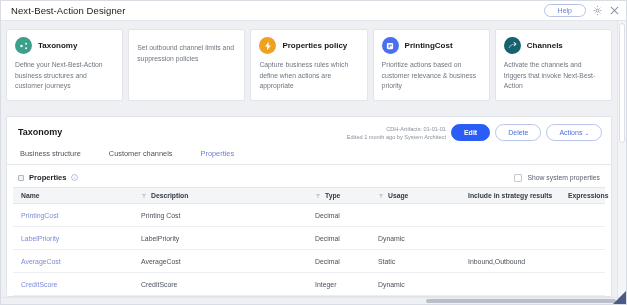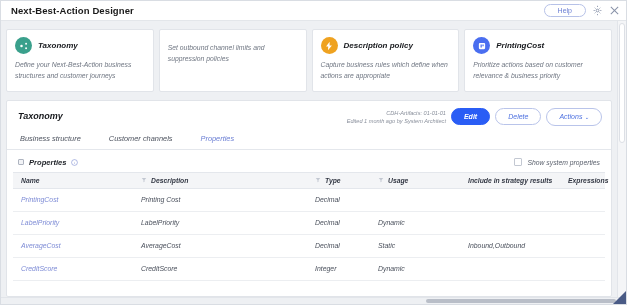--- a/index.html
+++ b/index.html
@@ -19,42 +19,41 @@
 
   
   .titlebar {
     height: 20px; flex: 0 0 20px;
     background: #ffffff;
     border-bottom: 1px solid #e3e6ea;
     display: flex; align-items: center;
     padding: 0 6px 0 10px;
   }
   .title-text {
-    font-size: 9.5px; font-weight: bold; color: #1a1a1a;
+    font-size: 9.5px; font-weight: normal; color: #1a1a1a;
     letter-spacing: .1px;
   }
   .titlebar-right { margin-left: auto; display: flex; align-items: center; gap: 6px; }
   .help-btn {
     border: 1px solid #b7c2e8; border-radius: 9px;
     color: #6b7fd4; font-size: 7px;
     padding: 2px 13px; background: #fff; line-height: 1;
   }
   .icon-btn { width: 11px; height: 11px; color: #8892a8; display: block; }
 
   
   .body-area {
     flex: 1 1 auto; position: relative;
     background: #eef0f3; display: flex; min-height: 0;
   }
   .content {
     flex: 1 1 auto; min-width: 0;
     padding: 5px 5px 0 5px;
-    display: flex; flex-direction: column; gap: 5px;
+    display: flex; flex-direction: column; gap: 12px;
     overflow: hidden;
-    font-style: italic;
   }
 
   
   .cards {
     flex: 0 0 auto;
     background: #eef0f3;
     display: flex; gap: 5px;
     padding: 3px 0 3px 0;
   }
   .card {
@@ -232,38 +231,49 @@
           <div class="card-desc">Set outbound channel limits and suppression policies</div>
         </div>
 
         <div class="card">
           <div class="card-head">
             <span class="card-ico" style="background:#efa220">
               <svg viewBox="0 0 24 24" fill="#ffffff">
                 <path d="M13.5 2L5 13h5.2L9.5 22 19 10.5h-5.6z"></path>
               </svg>
             </span>
-            <span class="card-title">Description policy</span>
+            <span class="card-title">Properties policy</span>
           </div>
           <div class="card-desc">Capture business rules which define when actions are appropriate</div>
         </div>
 
         <div class="card">
           <div class="card-head">
             <span class="card-ico" style="background:#4a6ef0">
               <svg viewBox="0 0 24 24">
                 <rect x="4.5" y="4.5" width="15" height="15" rx="2.5" fill="#ffffff"></rect>
                 <path d="M8.5 8.5h3v7h-3zM13 8.5h3v4h-3z" fill="#4a6ef0"></path>
               </svg>
             </span>
             <span class="card-title">PrintingCost</span>
           </div>
           <div class="card-desc">Prioritize actions based on customer relevance &amp; business priority</div>
         </div>
 
+        <div class="card">
+          <div class="card-head">
+            <span class="card-ico" style="background:#18616f">
+              <svg viewBox="0 0 24 24" fill="#ffffff">
+                <path d="M4 16c4-7 9-9 15-9l-3.5-3.2 1.4-1.5L23 7.2l-5.7 5.1-1.4-1.5L19.4 8C13.8 8.3 8.6 10.6 5.3 17z"></path>
+              </svg>
+            </span>
+            <span class="card-title">Channels</span>
+          </div>
+          <div class="card-desc">Activate the channels and triggers that invoke Next-Best-Action</div>
+        </div>
 
       </div>
 
       <div class="panel">
 
         <div class="panel-head">
           <div class="panel-title">Taxonomy</div>
           <div class="panel-actions">
             <div class="meta">
               <div>CDH-Artifacts: 01-01-01</div>

